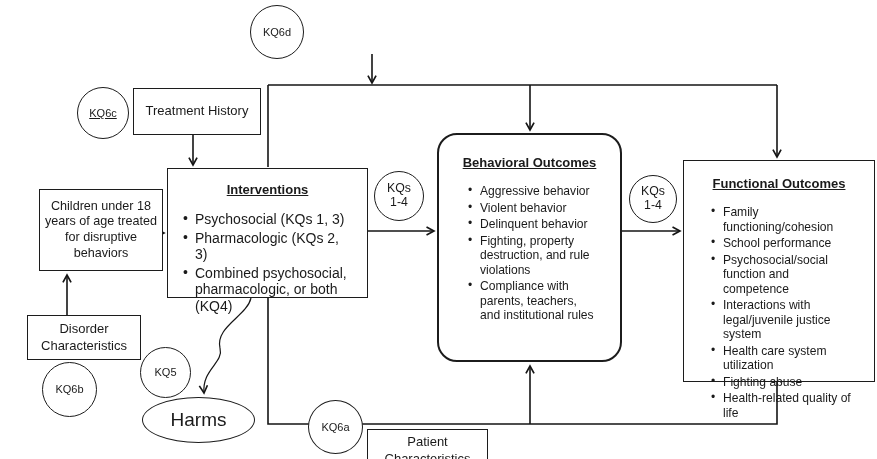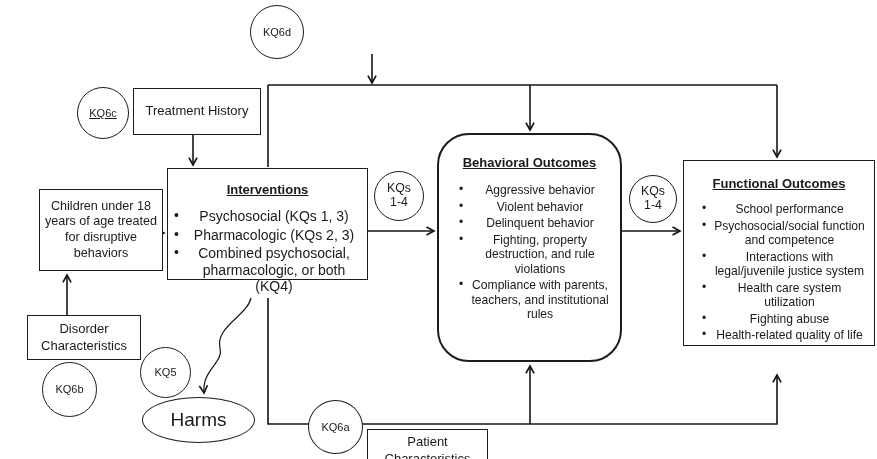--- a/index.html
+++ b/index.html
@@ -7,24 +7,24 @@
           font-family:"Liberation Sans",sans-serif;color:#1a1a1a;overflow:hidden;}
   #connectors{position:absolute;left:0;top:0;z-index:0;}
   .node{position:absolute;z-index:1;box-sizing:border-box;background:#fff;}
   .box{border:1.6px solid #1c1c1c;display:flex;align-items:center;justify-content:center;
        text-align:center;font-size:13px;line-height:1.25;padding:2px 4px;}
   .circle{border:1.8px solid #1c1c1c;border-radius:50%;display:flex;flex-direction:column;
           align-items:center;justify-content:center;text-align:center;font-size:11px;line-height:1.1;}
   .ellipse{border:1.9px solid #1c1c1c;border-radius:50%;display:flex;align-items:center;
            justify-content:center;font-size:19px;}
   .bigbox{border:1.7px solid #1c1c1c;}
-  .rounded{border:2px solid #1c1c1c;border-radius:32px;}
+  .rounded{border:2px solid #1c1c1c;border-radius:20px;}
   .boxtitle{display:block;text-align:center;font-weight:bold;font-size:13px;
             text-decoration:underline;}
-  ul.bullets{margin:5px;padding:0;list-style:none;text-align:center;}
+  ul.bullets{margin:14px;padding:0;list-style:none;}
   ul.bullets li{position:relative;padding-left:13px;margin:0 0 2px 0;}
   ul.bullets li::before{content:"\2022";position:absolute;left:1px;top:-1px;}
   .iv-bullets{font-size:14px;line-height:1.18;padding:0 4px 0 13px;}
   .oc-bullets{font-size:12.1px;line-height:1.2;}
 </style>
 </head>
 <body>
 
 <div id="canvas">
 
@@ -95,43 +95,44 @@
   </div>
 
   <div class="node box" style="left:367px;top:429px;width:121px;height:43px;">
     <span>Patient Characteristics</span>
   </div>
 
   <div class="node ellipse" style="left:142px;top:397px;width:113px;height:46px;">
     <span>Harms</span>
   </div>
 
-  <div class="node bigbox" style="left:167px;top:168px;width:201px;height:112px;padding-top:13px;">
+  <div class="node bigbox" style="left:167px;top:168px;width:201px;height:130px;padding-top:13px;">
     <span class="boxtitle" style="margin-bottom:11px;">Interventions</span>
     <ul class="bullets iv-bullets">
       <li><span>Psychosocial (KQs 1, 3)</span></li>
       <li><span>Pharmacologic (KQs 2, 3)</span></li>
       <li><span>Combined psychosocial, pharmacologic, or both (KQ4)</span></li>
     </ul>
   </div>
 
   <div class="node rounded" style="left:437px;top:133px;width:185px;height:229px;padding:20px 6px 0 14px;">
     <span class="boxtitle" style="margin-bottom:13px;margin-left:-8px;">Behavioral Outcomes</span>
     <ul class="bullets oc-bullets">
       <li><span>Aggressive behavior</span></li>
       <li><span>Violent behavior</span></li>
       <li><span>Delinquent behavior</span></li>
       <li><span>Fighting, property destruction, and rule violations</span></li>
       <li><span>Compliance with parents, teachers, and institutional rules</span></li>
     </ul>
   </div>
 
-  <div class="node bigbox" style="left:683px;top:160px;width:192px;height:186px;padding:15px 4px 0 12px;">
+  <div class="node bigbox" style="left:683px;top:160px;width:192px;height:222px;padding:15px 4px 0 12px;">
     <span class="boxtitle" style="margin-bottom:11px;margin-left:-8px;">Functional Outcomes</span>
     <ul class="bullets oc-bullets">
+      <li><span>Family functioning/cohesion</span></li>
       <li><span>School performance</span></li>
       <li><span>Psychosocial/social function and competence</span></li>
       <li><span>Interactions with legal/juvenile justice system</span></li>
       <li><span>Health care system utilization</span></li>
       <li><span>Fighting abuse</span></li>
       <li><span>Health-related quality of life</span></li>
     </ul>
   </div>
 
 </div>

